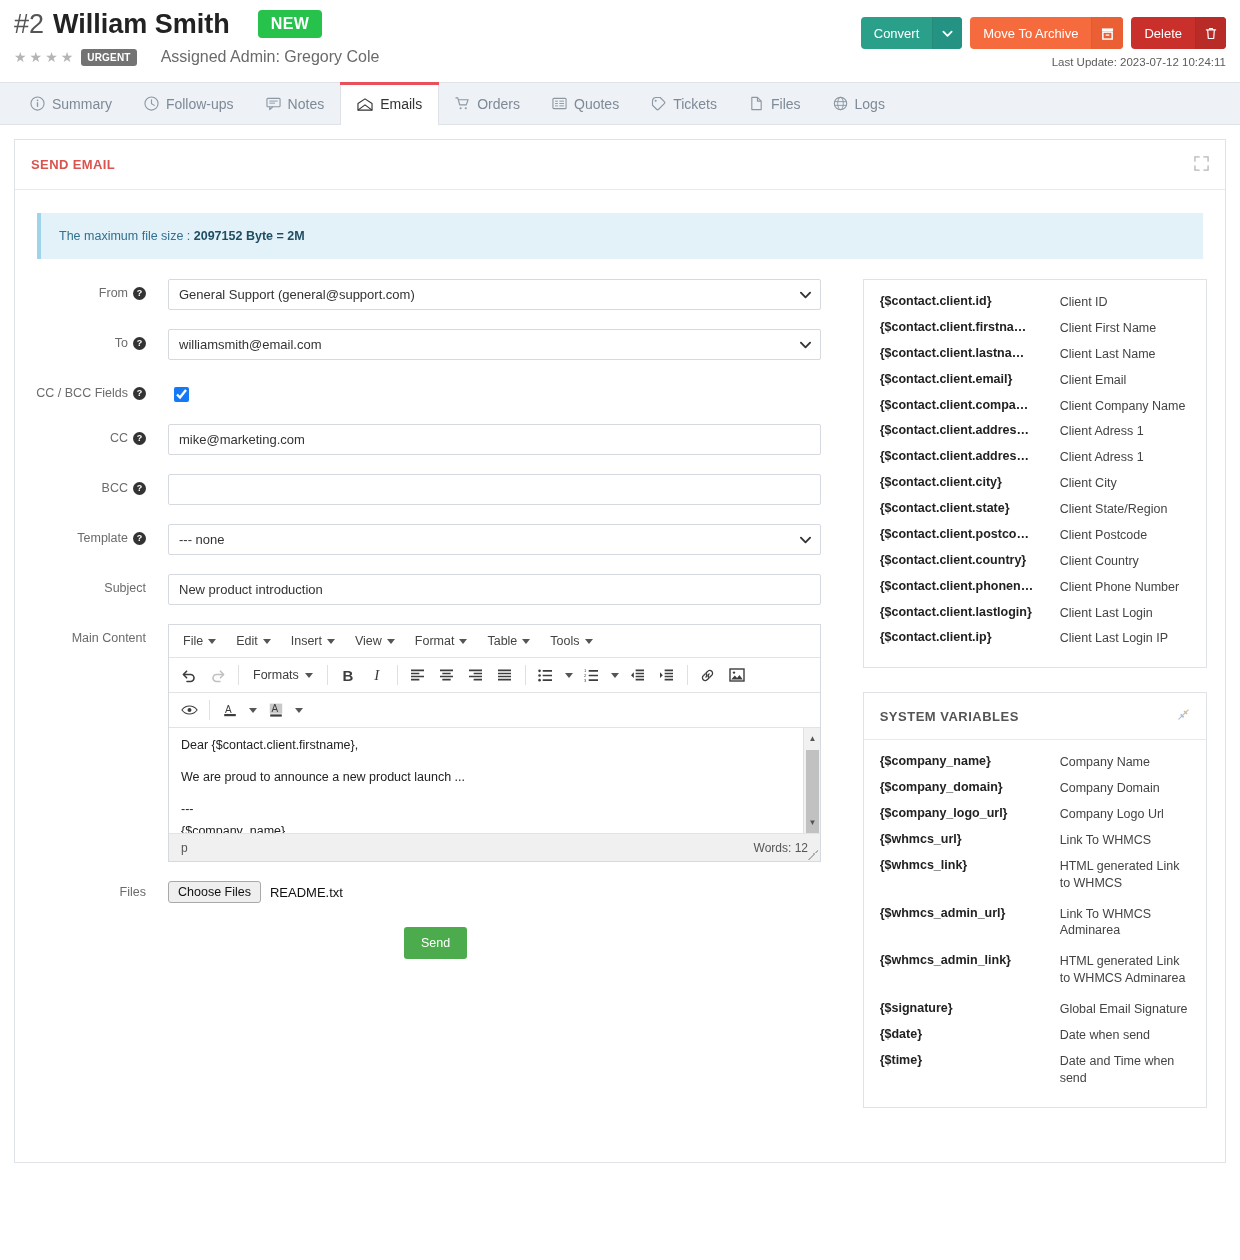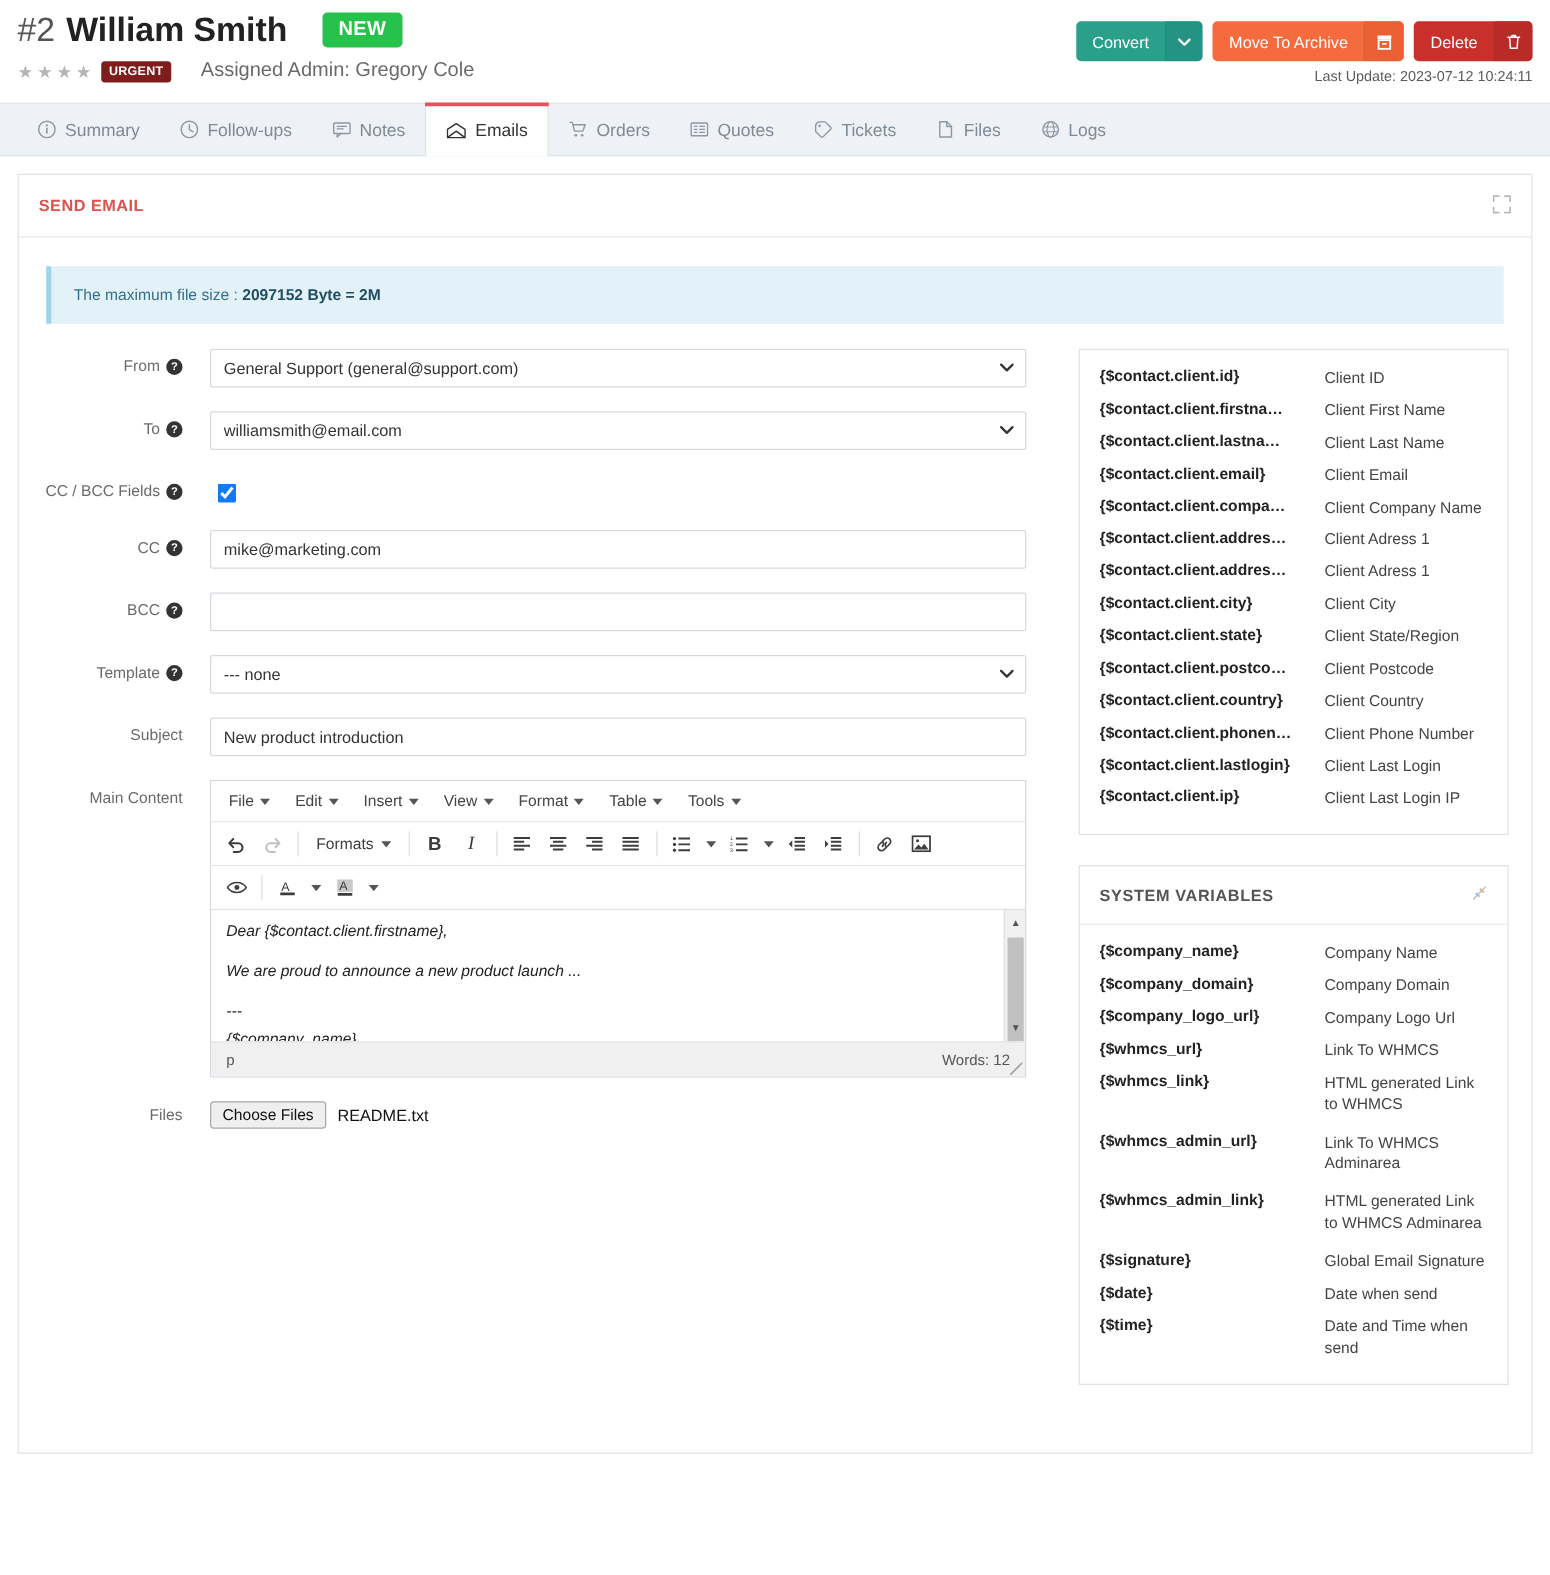--- a/index.html
+++ b/index.html
@@ -35,21 +35,21 @@
     border-radius:4px;
     letter-spacing:.3px;
     line-height:1;
   }
   .sub-row {
     display:flex; align-items:center; margin-top:10px; gap:0;
   }
   .stars { display:flex; gap:3px; margin-right:8px; }
   .star { color:#b5b5b5; font-size:14px; line-height:1; }
   .badge-urgent {
-    background:#7f1d1d; color:#fff;
+    background:#737373; color:#fff;
     font-size:10px; font-weight:700;
     padding:3px 6px 3px 6px;
     border-radius:3px; line-height:1.1;
     letter-spacing:.2px;
   }
   .assigned {
     margin-left:24px; font-size:16px; color:#6a6a6a;
   }
 
   .head-actions {
@@ -205,21 +205,21 @@
     cursor:pointer; color:#3d3d3d; font-size:14px; border-radius:2px;
   }
   .tbtn.wide { width:auto; padding:0 8px; font-size:12.5px; gap:6px; }
   .tbtn.disabled { opacity:.32; }
   .tsep { width:1px; height:20px; background:#e0e0e0; margin:0 5px; }
   .tcaret { width:16px; height:26px; display:flex; align-items:center; justify-content:center; cursor:pointer;}
   .ed-area {
     height:105px; position:relative; overflow:hidden;
     padding:10px 12px 0 12px;
     font-family:"Liberation Sans", sans-serif;
-    font-size:12.5px; color:#222;font-style:italic;
+    font-size:12.5px; color:#222;
   }
   .ed-area p { margin:0 0 18px 0; }
   .ed-scroll {
     position:absolute; right:0; top:0; width:17px; height:100%;
     background:#f1f1f1; border-left:1px solid #e0e0e0;
   }
   .ed-scroll .thumb { position:absolute; top:22px; left:2px; width:13px; height:83px; background:#c1c1c1; }
   .ed-scroll .up, .ed-scroll .dn {
     position:absolute; left:0; width:17px; height:17px;
     display:flex; align-items:center; justify-content:center; font-size:8px; color:#555;
@@ -722,20 +722,23 @@
               <span>Files</span>
             </div>
             <div class="fctl">
               <div class="filerow">
                 <button class="choose-files">Choose Files</button>
                 <span class="fname">README.txt</span>
               </div>
             </div>
           </div>
 
+          <div class="send-row">
+            <button class="btn-send">Send</button>
+          </div>
 
         </div>
 
         <div class="side-col">
 
           <div class="spanel">
             <div class="spanel-body">
               <div class="vrow">
                   <div class="vkey">{$contact.client.id}</div>
                   <div class="vval">Client ID</div>

